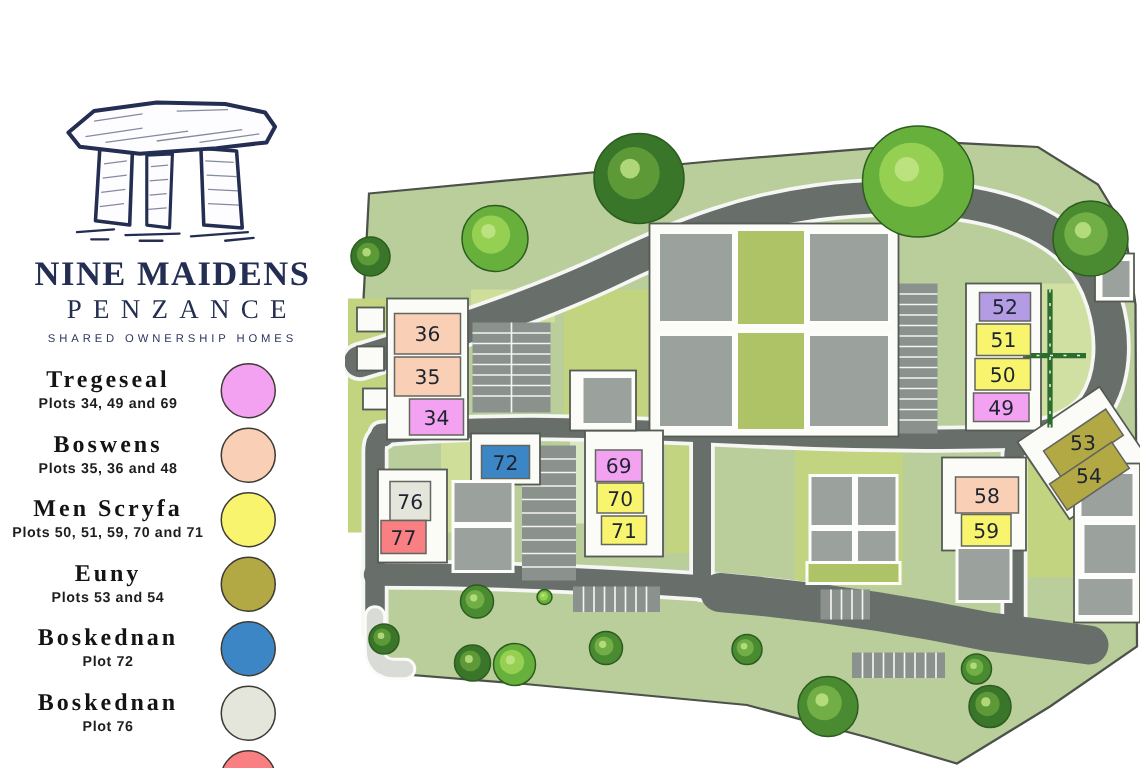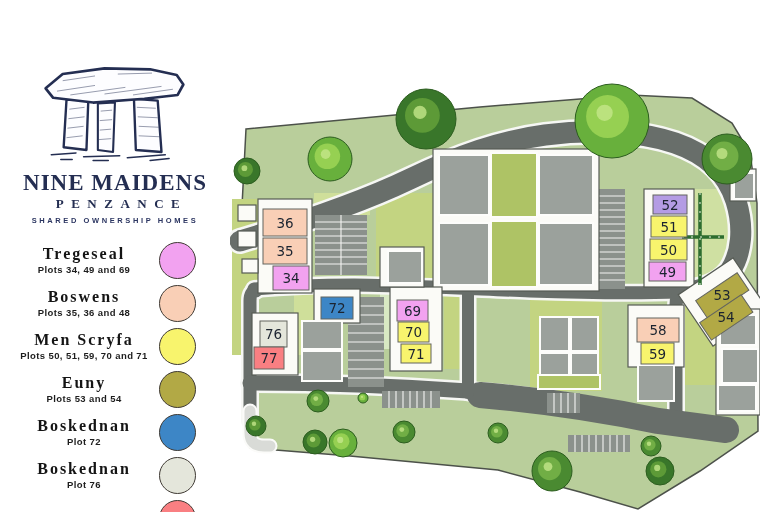--- a/index.html
+++ b/index.html
@@ -4,25 +4,25 @@
 <style>
   html,body{margin:0;padding:0;background:#ffffff;}
   #stage{position:relative;width:760px;height:512px;background:#ffffff;overflow:hidden;
          font-family:"Liberation Sans",sans-serif;margin-top:43px;}
   
   #sidebar{position:absolute;left:0;top:0;width:230px;height:512px;}
   #logo{position:absolute;left:38px;top:14px;width:152px;height:112px;}
   #brand{position:absolute;left:0;top:128px;width:230px;text-align:center;color:#242e52;}
   .brand-title{font-family:"Liberation Serif",serif;font-weight:bold;font-size:23px;
                letter-spacing:1px;line-height:1.0;}
-  .brand-sub{font-family:"Liberation Serif",serif;font-weight:bold;font-size:13px;
+  .brand-sub{font-family:"Liberation Serif",serif;font-weight:normal;font-size:18px;
              letter-spacing:7.5px;margin-top:2px;padding-left:13px;}
-  .brand-tag{font-size:7.5px;font-weight:bold;letter-spacing:2.6px;margin-top:4px;color:#2b3561;}
+  .brand-tag{font-size:7.5px;font-weight:normal;letter-spacing:2.6px;margin-top:4px;color:#2b3561;}
   #legend{position:absolute;left:0;top:196px;width:230px;}
-  .legend-row{display:flex;align-items:center;height:43px;padding-left:16px;}
+  .legend-row{display:flex;align-items:center;height:43px;padding-left:4px;}
   .legend-text{width:136px;text-align:center;color:#141414;}
   .legend-name{font-family:"Liberation Serif",serif;font-weight:bold;font-size:16px;
                letter-spacing:2px;line-height:1.05;}
   .legend-plots{font-family:Liberation Sans, sans-serif;font-weight:bold;font-size:9.5px;
                 letter-spacing:0.4px;margin-top:2px;color:#1d1d1d;}
   .legend-swatch{width:35px;height:35px;border-radius:50%;border:1px solid #3f3a34;
                  margin-left:7px;flex:0 0 auto;}
   
   #map{position:absolute;left:230px;top:0;width:530px;height:512px;}
   text.plotnum{font-family:"DejaVu Sans","Liberation Sans",sans-serif;font-size:13.5px;

